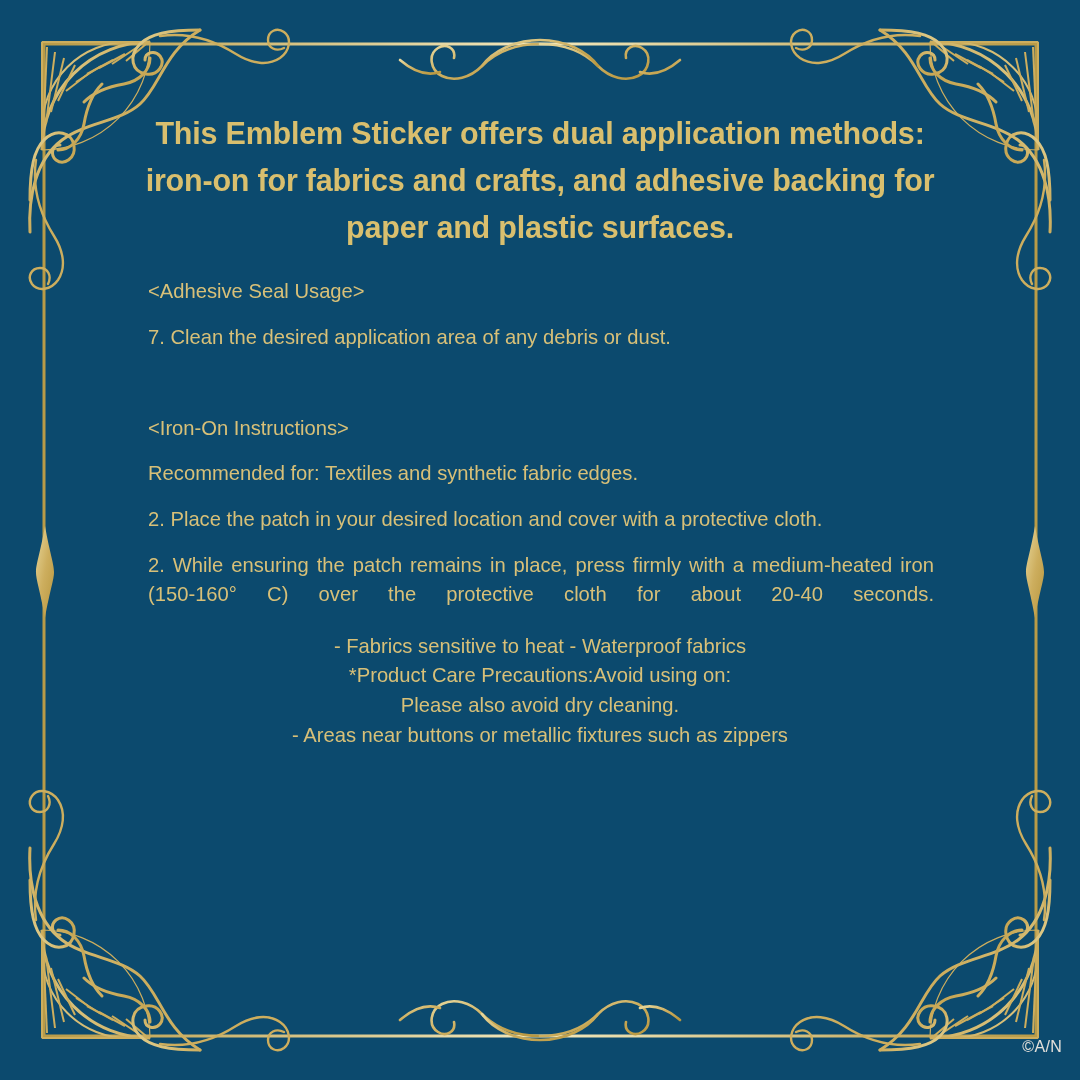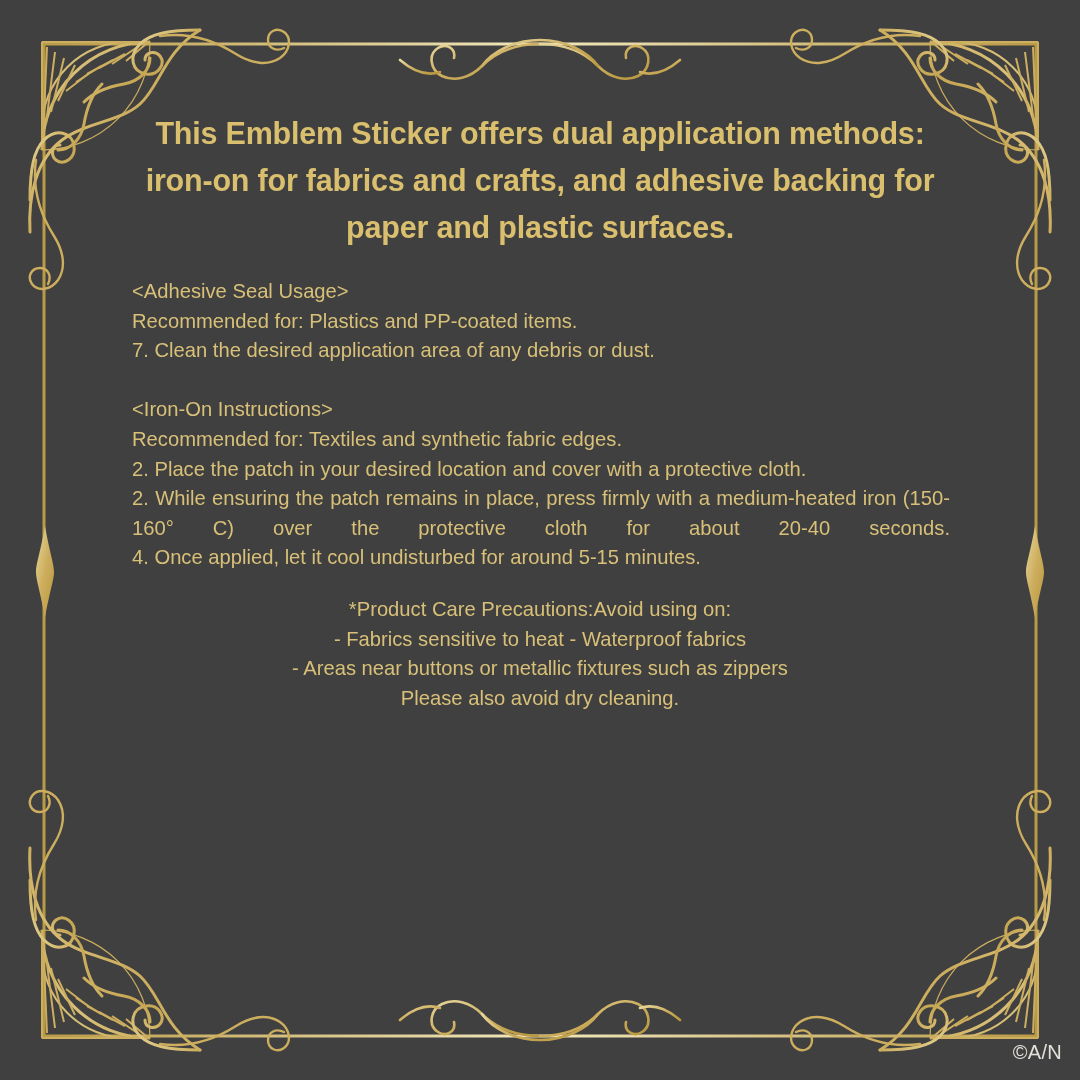--- a/index.html
+++ b/index.html
@@ -10,21 +10,21 @@
   body {
     width: 1080px;
     height: 1080px;
     overflow: hidden;
     font-family: "Liberation Sans", sans-serif;
   }
   .page {
     position: relative;
     width: 1080px;
     height: 1080px;
-    background: #404040;
+    background: #0c4a6e;
     box-sizing: border-box;
   }
   .frame-svg {
     position: absolute;
     left: 0;
     top: 0;
     width: 1080px;
     height: 1080px;
     pointer-events: none;
   }
@@ -49,21 +49,21 @@
   }
   .body-block {
     color: #d8c078;
     font-size: 20.2px;
     line-height: 29.6px;
     margin-top: 26px;
     width: 818px;
     margin-left: 20px;
   }
   .body-block p {
-    margin: 0;
+    margin: 16px;
   }
   .spacer-line {
     height: 29.6px;
   }
   .justify-line {
     text-align: justify;
     text-align-last: justify;
   }
   .care {
     color: #d8c078;
@@ -72,23 +72,23 @@
     text-align: center;
     margin-top: 22px;
     width: 840px;
     margin-left: auto;
     margin-right: auto;
   }
   .care p { margin: 0; }
   .credit {
     position: absolute;
     right: 18px;
-    bottom: 16px;
+    bottom: 24px;
     color: #e4e0da;
-    font-size: 20px;
+    font-size: 16px;
     letter-spacing: 0.3px;
     margin-left: 22px;
   }
 </style>
 </head>
 <body>
 
 <div class="page">
 
   <svg class="frame-svg" viewBox="0 0 1080 1080" xmlns="http://www.w3.org/2000/svg">
@@ -186,36 +186,34 @@
     <use href="#sidediamond" transform="translate(45,572)"></use>
     <use href="#sidediamond" transform="translate(1035,572)"></use>
   </svg>
 
   <div class="content">
 
     <div class="headline">This Emblem Sticker offers dual application methods: iron-on for fabrics and crafts, and adhesive backing for paper and plastic surfaces.</div>
 
     <div class="body-block">
       <p>&lt;Adhesive Seal Usage&gt;</p>
-      <p>Recommended for: Plastics and PP-coated items.</p>
       <p>7. Clean the desired application area of any debris or dust.</p>
 
       <div class="spacer-line"></div>
 
       <p>&lt;Iron-On Instructions&gt;</p>
       <p>Recommended for: Textiles and synthetic fabric edges.</p>
       <p>2. Place the patch in your desired location and cover with a protective cloth.</p>
       <p class="justify-line">2. While ensuring the patch remains in place, press firmly with a medium-heated iron (150-160° C) over the protective cloth for about 20-40 seconds.</p>
-      <p>4. Once applied, let it cool undisturbed for around 5-15 minutes.</p>
     </div>
 
     <div class="care">
+      <p>- Fabrics sensitive to heat - Waterproof fabrics</p>
       <p>*Product Care Precautions:Avoid using on:</p>
-      <p>- Fabrics sensitive to heat - Waterproof fabrics</p>
+      <p>Please also avoid dry cleaning.</p>
       <p>- Areas near buttons or metallic fixtures such as zippers</p>
-      <p>Please also avoid dry cleaning.</p>
     </div>
 
   </div>
 
   <div class="credit">©A/N</div>
 
 </div>
 
 </body></html>

